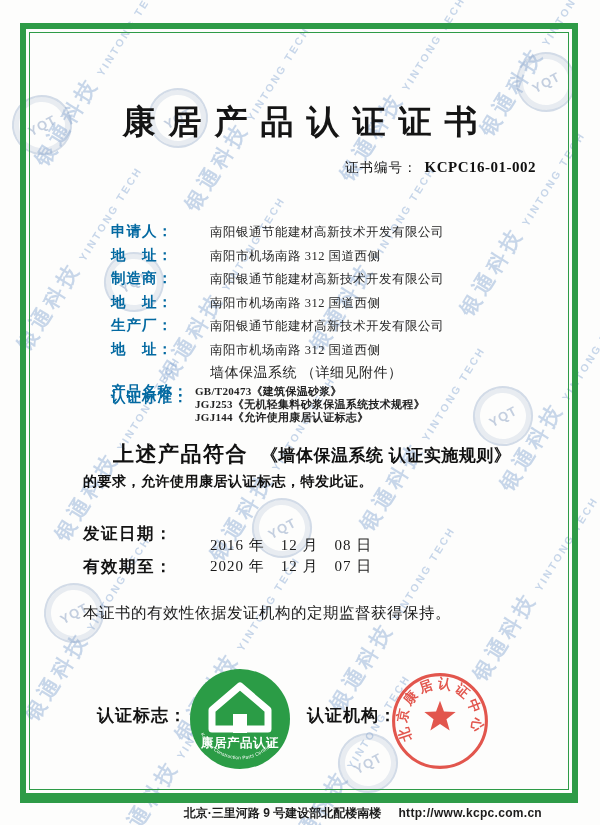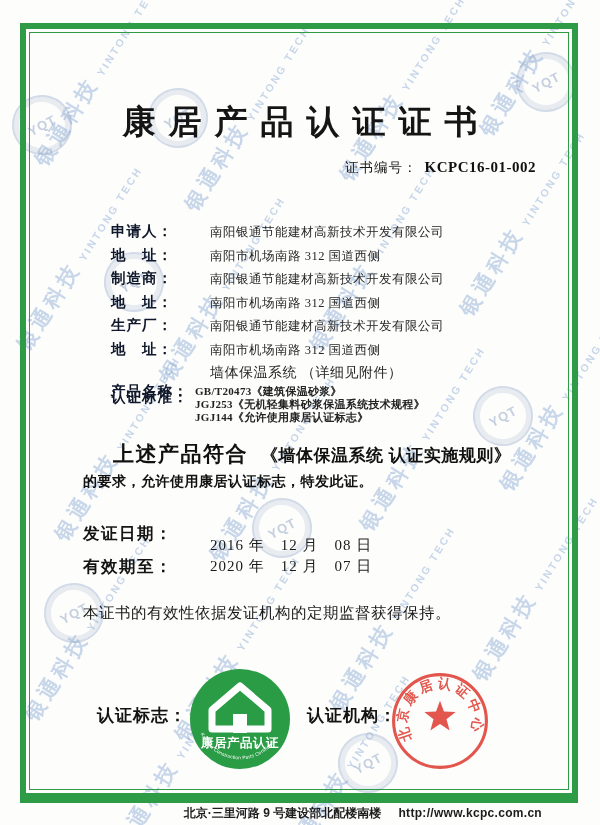--- a/index.html
+++ b/index.html
@@ -28,21 +28,21 @@
   .content { position:absolute; inset:0; z-index:2; }
 
   .title { position:absolute; top:100px; left:0; right:0; text-align:center;
            font-size:33px; font-weight:800; color:#151515; letter-spacing:13px; padding-left:13px; }
 
   .cert-no { position:absolute; left:345px; top:159px; display:flex; align-items:flex-start; }
   .cert-no-label { font-size:13.5px; color:#1a1a1a; letter-spacing:1px; }
   .cert-no-value { font-family:Liberation Serif, serif; font-size:15px; font-weight:700;
                    color:#111; margin-left:7px; letter-spacing:0.5px; }
 
-  .flabel { position:absolute; left:111px; font-size:14.5px; font-weight:700; color:#0f172a; letter-spacing:1px; }
+  .flabel { position:absolute; left:111px; font-size:14.5px; font-weight:700; color:#0369a1; letter-spacing:1px; }
   .fvalue { position:absolute; left:210px; font-family:"Liberation Serif", serif; font-size:12.5px; color:#262626; letter-spacing:0.5px; }
   .fvalue.product { font-size:14px; }
   .std-line { position:absolute; left:195px; font-family:"Liberation Serif", serif; font-size:11px;
               font-weight:600; color:#222; letter-spacing:0.3px; }
 
   .stmt1 { position:absolute; left:85px; top:440px; width:470px; text-indent:28px; white-space:nowrap; }
   .stmt-lead { font-size:21px; font-weight:800; color:#111; letter-spacing:1.5px;text-align:center; }
   .stmt-rule { font-size:17px; font-weight:700; color:#111; margin-left:13px; letter-spacing:0.5px; }
   .stmt2 { position:absolute; left:83px; top:473px; font-size:14px; font-weight:800; color:#111; letter-spacing:0.5px; }
 

